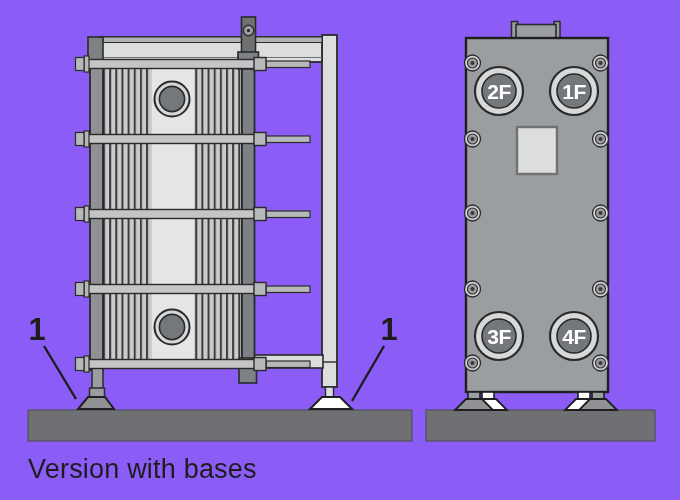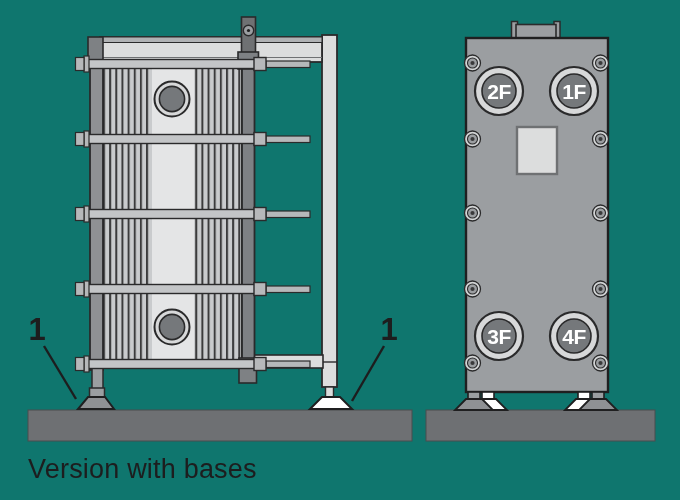--- a/index.html
+++ b/index.html
@@ -1,17 +1,17 @@
 <!DOCTYPE html>
 <html><head>
 <meta charset="utf-8">
 <style>
   html,body{margin:0;padding:0;background:#fff;}
   #stage{
-    position:relative;width:680px;height:500px;background:#0f766e;
+    position:relative;width:680px;height:500px;background:#8b5cf6;
     font-family:"Liberation Sans", sans-serif;overflow:hidden;
   }
   svg text{font-family:"Liberation Sans", sans-serif;}
   .port-label{font-weight:bold;font-size:21px;fill:#ffffff;letter-spacing:-0.5px;}
   .callout{font-weight:bold;font-size:31px;fill:#1d1d1e;}
   .caption{font-size:27px;fill:#1d1d1e;font-weight:500;letter-spacing:0.2px;}
 </style>
 </head>
 <body>
 

